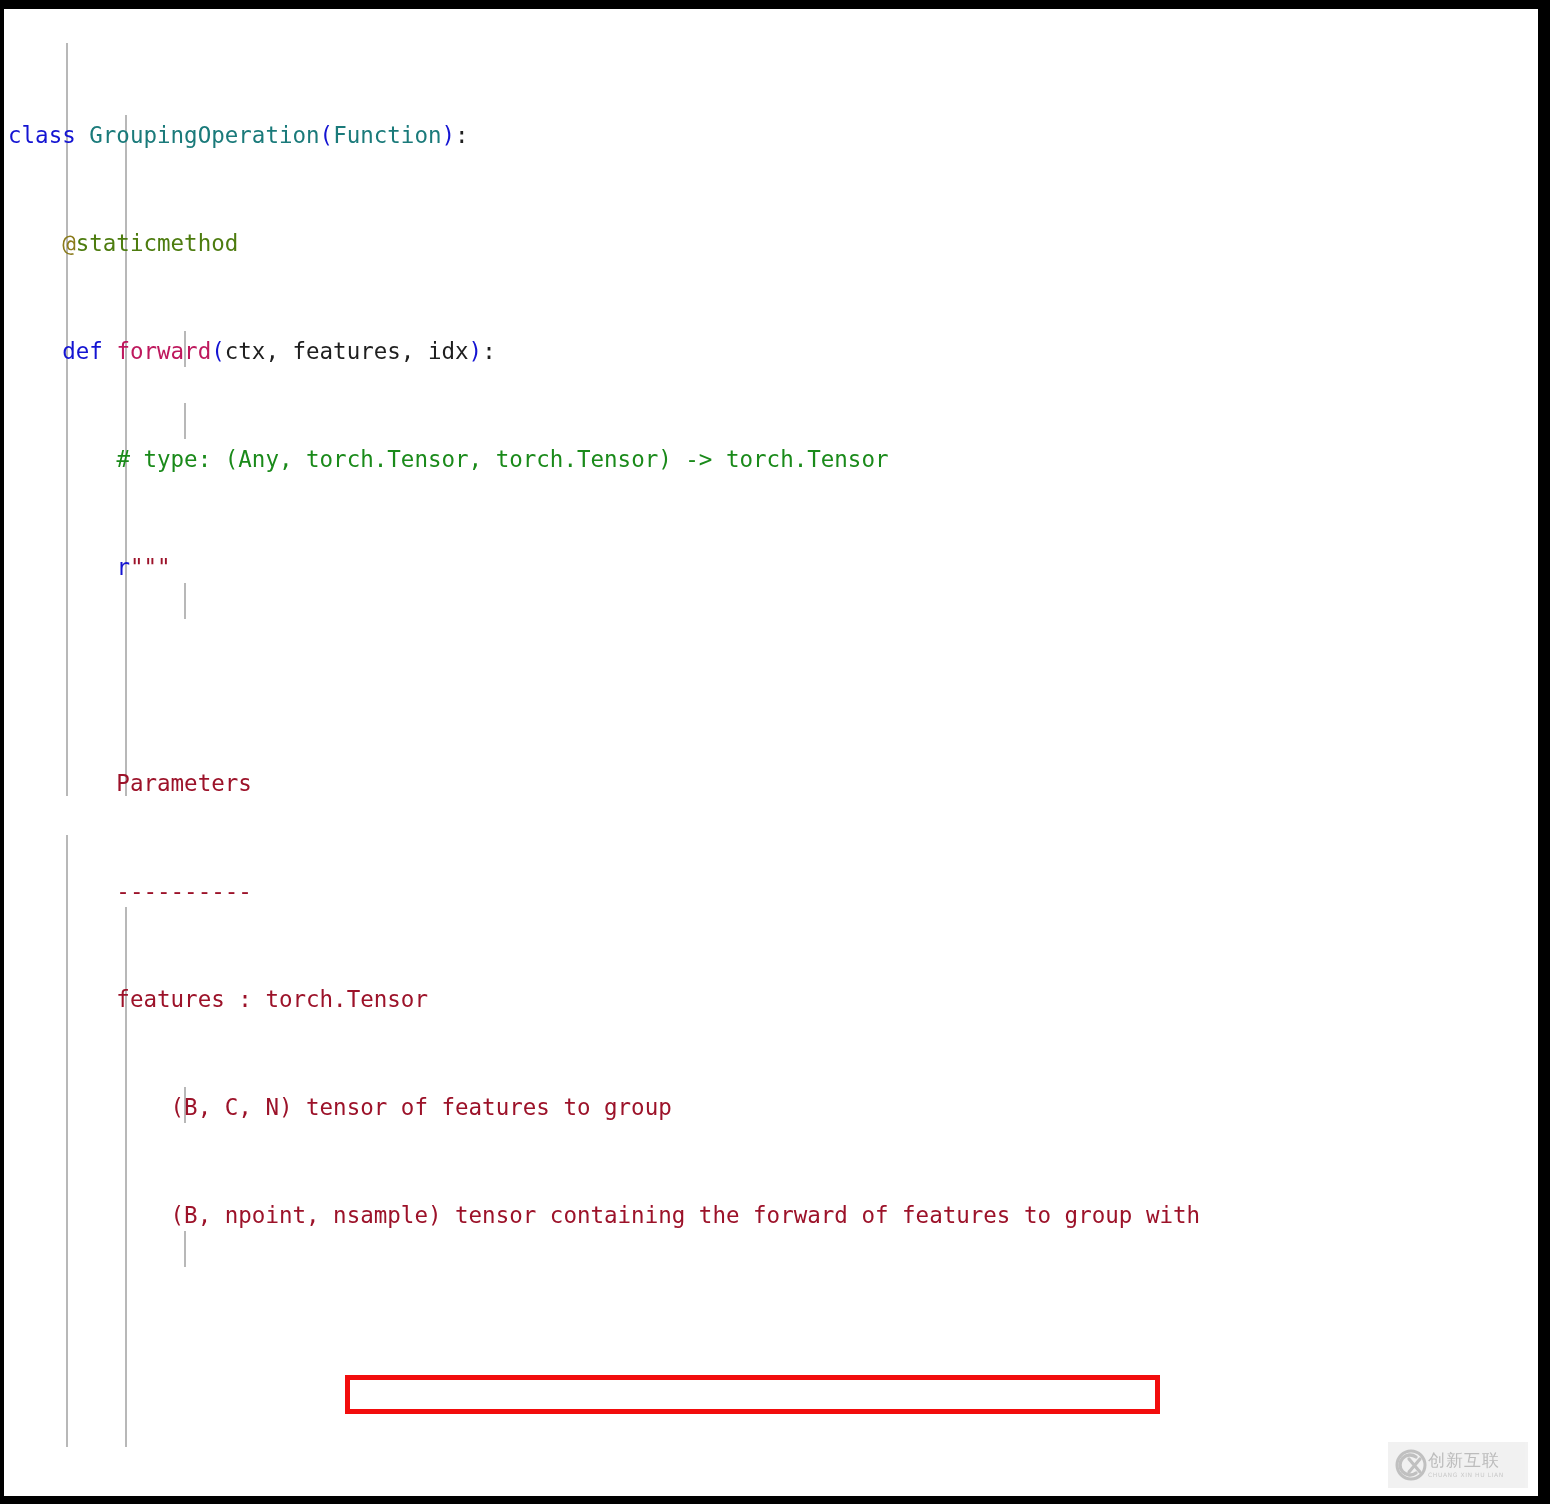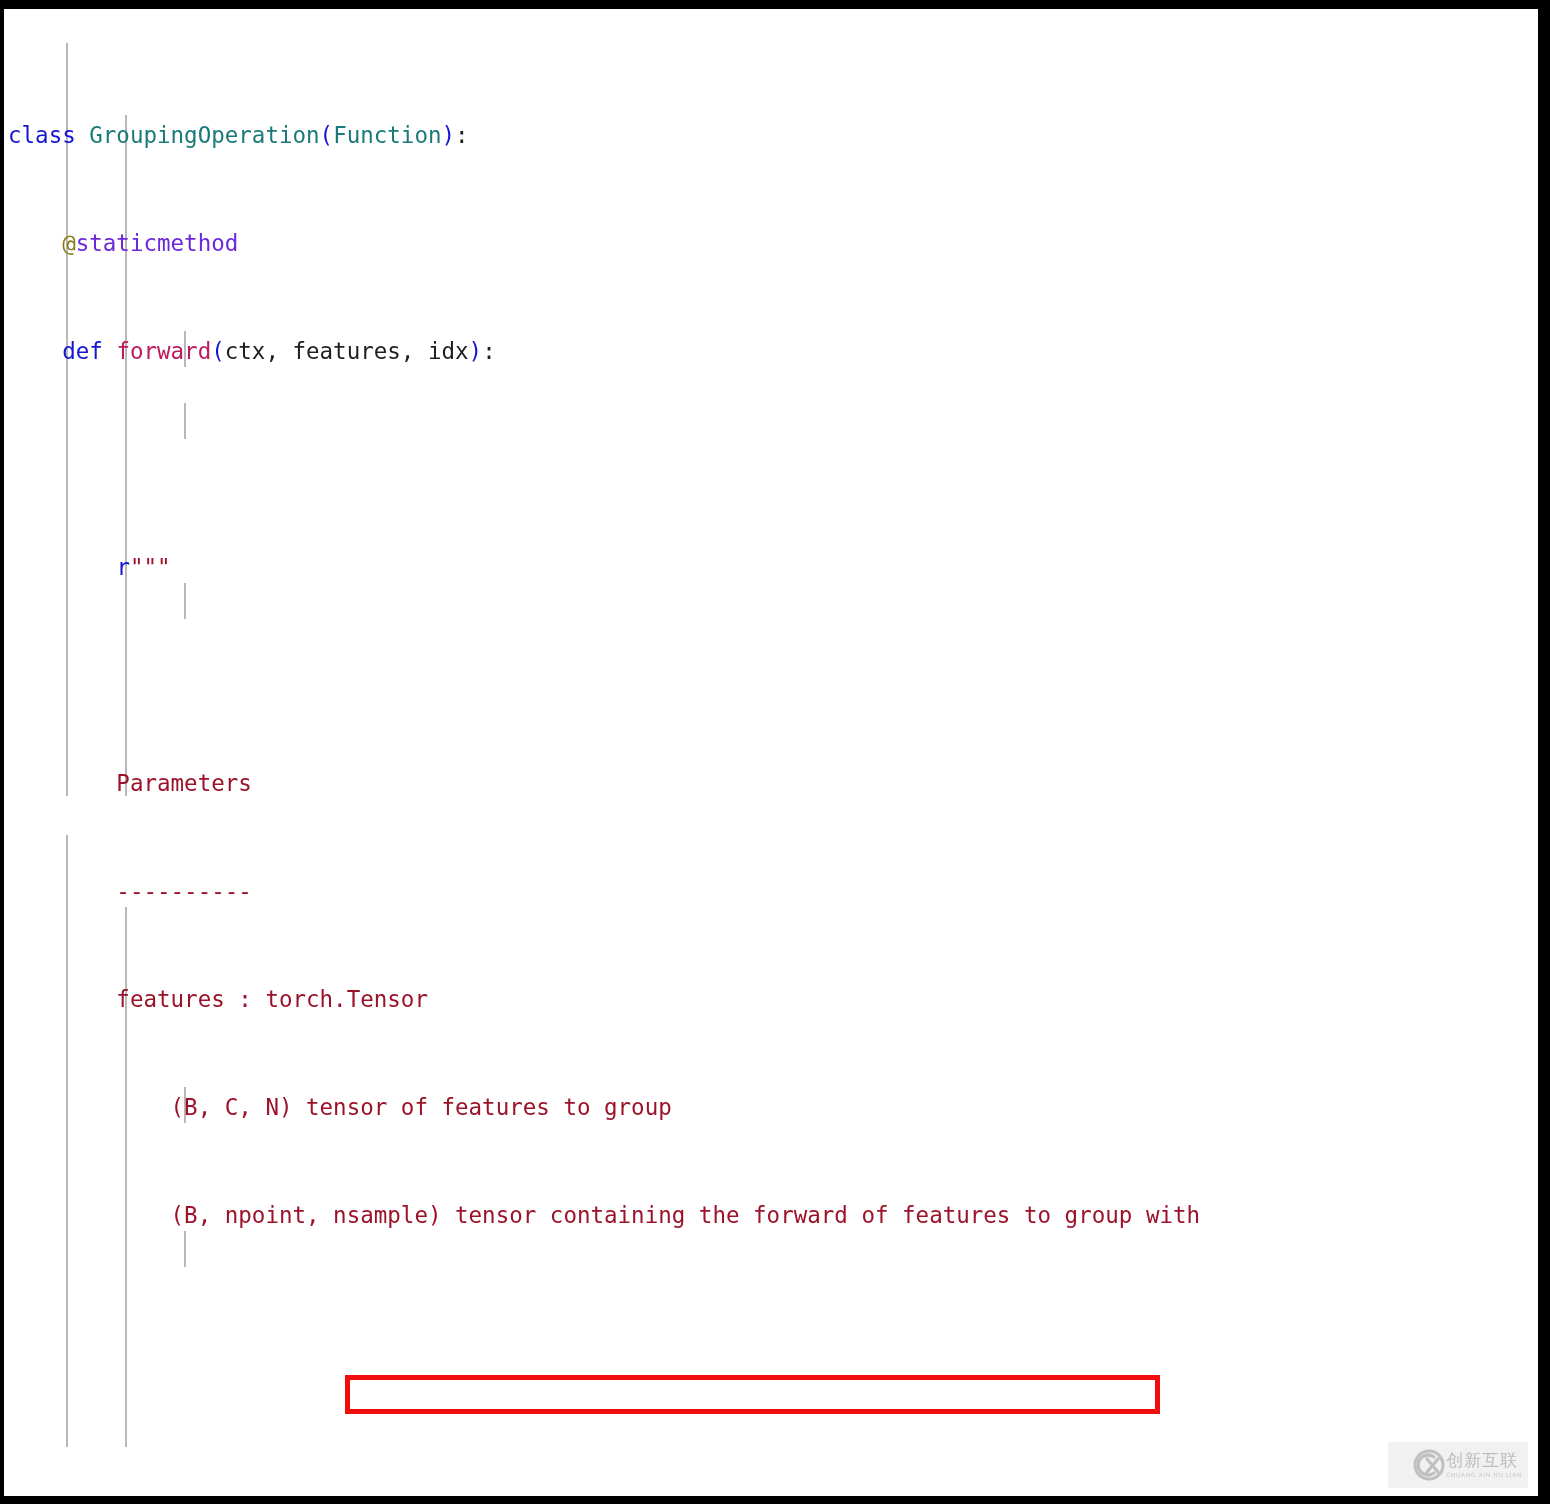--- a/index.html
+++ b/index.html
@@ -52,21 +52,21 @@
     position: relative;
     height: 36px;
     padding-left: 4px;
     white-space: pre;
   }
 
   
   .tok-kw        { color: #1414d2; }           
   .tok-class     { color: #1a7a7a; }           
   .tok-decor-at  { color: #8a7a1a; }           
-  .tok-decor     { color: #6d28d9; }           
+  .tok-decor     { color: #4d7c0f; }           
   .tok-func      { color: #be185d; }           
   .tok-plain     { color: #1f1f1f; }           
   .tok-paren     { color: #1414d2; }           
   .tok-comment   { color: #1a8a1a; }           
   .tok-string    { color: #9c1229; }           
 
   
   .indent-guide {
     position: absolute;
     width: 2px;
@@ -89,21 +89,20 @@
     bottom: 8px;
     width: 140px;
     height: 46px;
     background: #f1f1f1;
     display: flex;
     align-items: center;
     gap: 0;
     padding: 0 6px;
     box-sizing: border-box;
     opacity: 0.95;
-    justify-content: flex-end;
   }
   #watermark .wm-mark {
     width: 34px;
     height: 34px;
     flex: 0 0 34px;
     position: relative;
   }
   #watermark .wm-text {
     display: flex;
     flex-direction: column;
@@ -140,21 +139,21 @@
     <div class="indent-guide" style="left:62px; top:826px; height:612px;"></div>
     <div class="indent-guide" style="left:121px; top:898px; height:540px;"></div>
     <div class="indent-guide" style="left:180px; top:1078px; height:36px;"></div>
     <div class="indent-guide" style="left:180px; top:1222px; height:36px;"></div>
 
     <div id="code-layer">
 
       <div class="code-line"><span class="tok-kw">class</span><span class="tok-plain"> </span><span class="tok-class">GroupingOperation</span><span class="tok-paren">(</span><span class="tok-class">Function</span><span class="tok-paren">)</span><span class="tok-plain">:</span></div>
       <div class="code-line"><span class="tok-plain">    </span><span class="tok-decor-at">@</span><span class="tok-decor">staticmethod</span></div>
       <div class="code-line"><span class="tok-plain">    </span><span class="tok-kw">def</span><span class="tok-plain"> </span><span class="tok-func">forward</span><span class="tok-paren">(</span><span class="tok-plain">ctx, features, idx</span><span class="tok-paren">)</span><span class="tok-plain">:</span></div>
-      <div class="code-line"><span class="tok-plain">        </span></div>
+      <div class="code-line"><span class="tok-plain">        </span><span class="tok-comment"># type: (Any, torch.Tensor, torch.Tensor) -&gt; torch.Tensor</span></div>
       <div class="code-line"><span class="tok-plain">        </span><span class="tok-kw">r</span><span class="tok-string">"""</span></div>
       <div class="code-line"><span class="tok-string"> </span></div>
       <div class="code-line"><span class="tok-string">        Parameters</span></div>
       <div class="code-line"><span class="tok-string">        ----------</span></div>
       <div class="code-line"><span class="tok-string">        features : torch.Tensor</span></div>
       <div class="code-line"><span class="tok-string">            (B, C, N) tensor of features to group</span></div>
       <div class="code-line"><span class="tok-string">            (B, npoint, nsample) tensor containing the forward of features to group with</span></div>
       <div class="code-line"><span class="tok-string"> </span></div>
       
       

